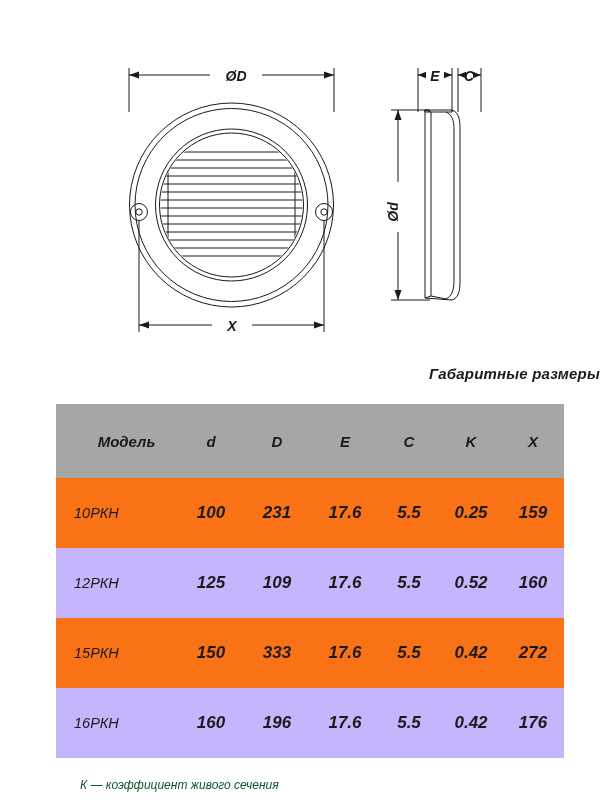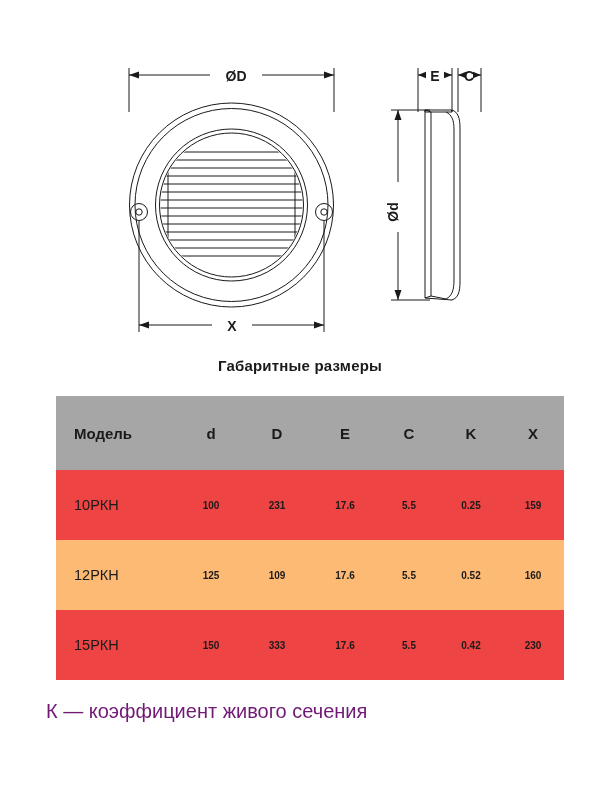--- a/index.html
+++ b/index.html
@@ -12,39 +12,40 @@
     height: 800px;
     font-family: "Liberation Sans", sans-serif;
     color: #1a1a1a;
     position: relative;
     overflow: hidden;
   }
   .page {
     width: 600px;
     height: 800px;
     position: relative;
+    font-style: italic;
   }
 
   
   .drawing {
     position: relative;
     width: 600px;
     height: 345px;
   }
   .drawing svg {
     display: block;
   }
 
   
   .table-caption {
-    text-align: center;
+    text-align: right;
     font-size: 15px;
     font-weight: bold;
     color: #1a1a1a;
-    margin-top: 12px;
+    margin-top: 20px;
     letter-spacing: 0.2px;
   }
 
   
   .table-wrap {
     margin: 22px 56px 0 56px;
   }
   table.dims {
     border-collapse: collapse;
     width: 488px;
@@ -54,61 +55,61 @@
     background: #a6a6a6;
     color: #1a1a1a;
     font-size: 15px;
     font-weight: bold;
     height: 72px;
     text-align: center;
     vertical-align: middle;
     border: none;
   }
   table.dims th.model-head {
-    text-align: left;
+    text-align: center;
     padding-left: 18px;
     font-size: 15px;
   }
   table.dims td {
     height: 68px;
     text-align: center;
     vertical-align: middle;
-    font-size: 10px;
+    font-size: 17px;
     font-weight: bold;
     border: none;
     color: #1a1a1a;
   }
   table.dims td.model-cell {
     text-align: left;
     padding-left: 18px;
     font-weight: normal;
     font-size: 14.5px;
     color: #1a1a1a;
   }
   table.dims tr.shaded td {
-    background: #fdba74;
+    background: #c4b5fd;
   }
   table.dims tr.plain td {
-    background: #ef4444;
+    background: #f97316;
   }
 
   
   col.c-model { width: 124px; }
   col.c-d     { width: 62px; }
   col.c-D     { width: 70px; }
   col.c-E     { width: 66px; }
   col.c-C     { width: 62px; }
   col.c-K     { width: 62px; }
   col.c-X     { width: 62px; }
 
   
   .footnote {
-    margin: 20px 0 0 46px;
-    font-size: 20px;
-    color: #701a75;
+    margin: 20px 0 0 80px;
+    font-size: 12px;
+    color: #14532d;
   }
 
   .lbl {
     font-family: "Liberation Sans", sans-serif;
     font-size: 14px;
     font-weight: bold;
     fill: #1a1a1a;
   }
 </style>
 </head>
@@ -258,21 +259,30 @@
           <td>0.52</td>
           <td>160</td>
         </tr>
         <tr class="plain">
           <td class="model-cell">15РКН</td>
           <td>150</td>
           <td>333</td>
           <td>17.6</td>
           <td>5.5</td>
           <td>0.42</td>
-          <td>230</td>
+          <td>272</td>
+        </tr>
+        <tr class="shaded">
+          <td class="model-cell">16РКН</td>
+          <td>160</td>
+          <td>196</td>
+          <td>17.6</td>
+          <td>5.5</td>
+          <td>0.42</td>
+          <td>176</td>
         </tr>
       </tbody>
     </table>
   </div>
 
   <div class="footnote">К — коэффициент живого сечения</div>
 
 </div>
 
 </body></html>

